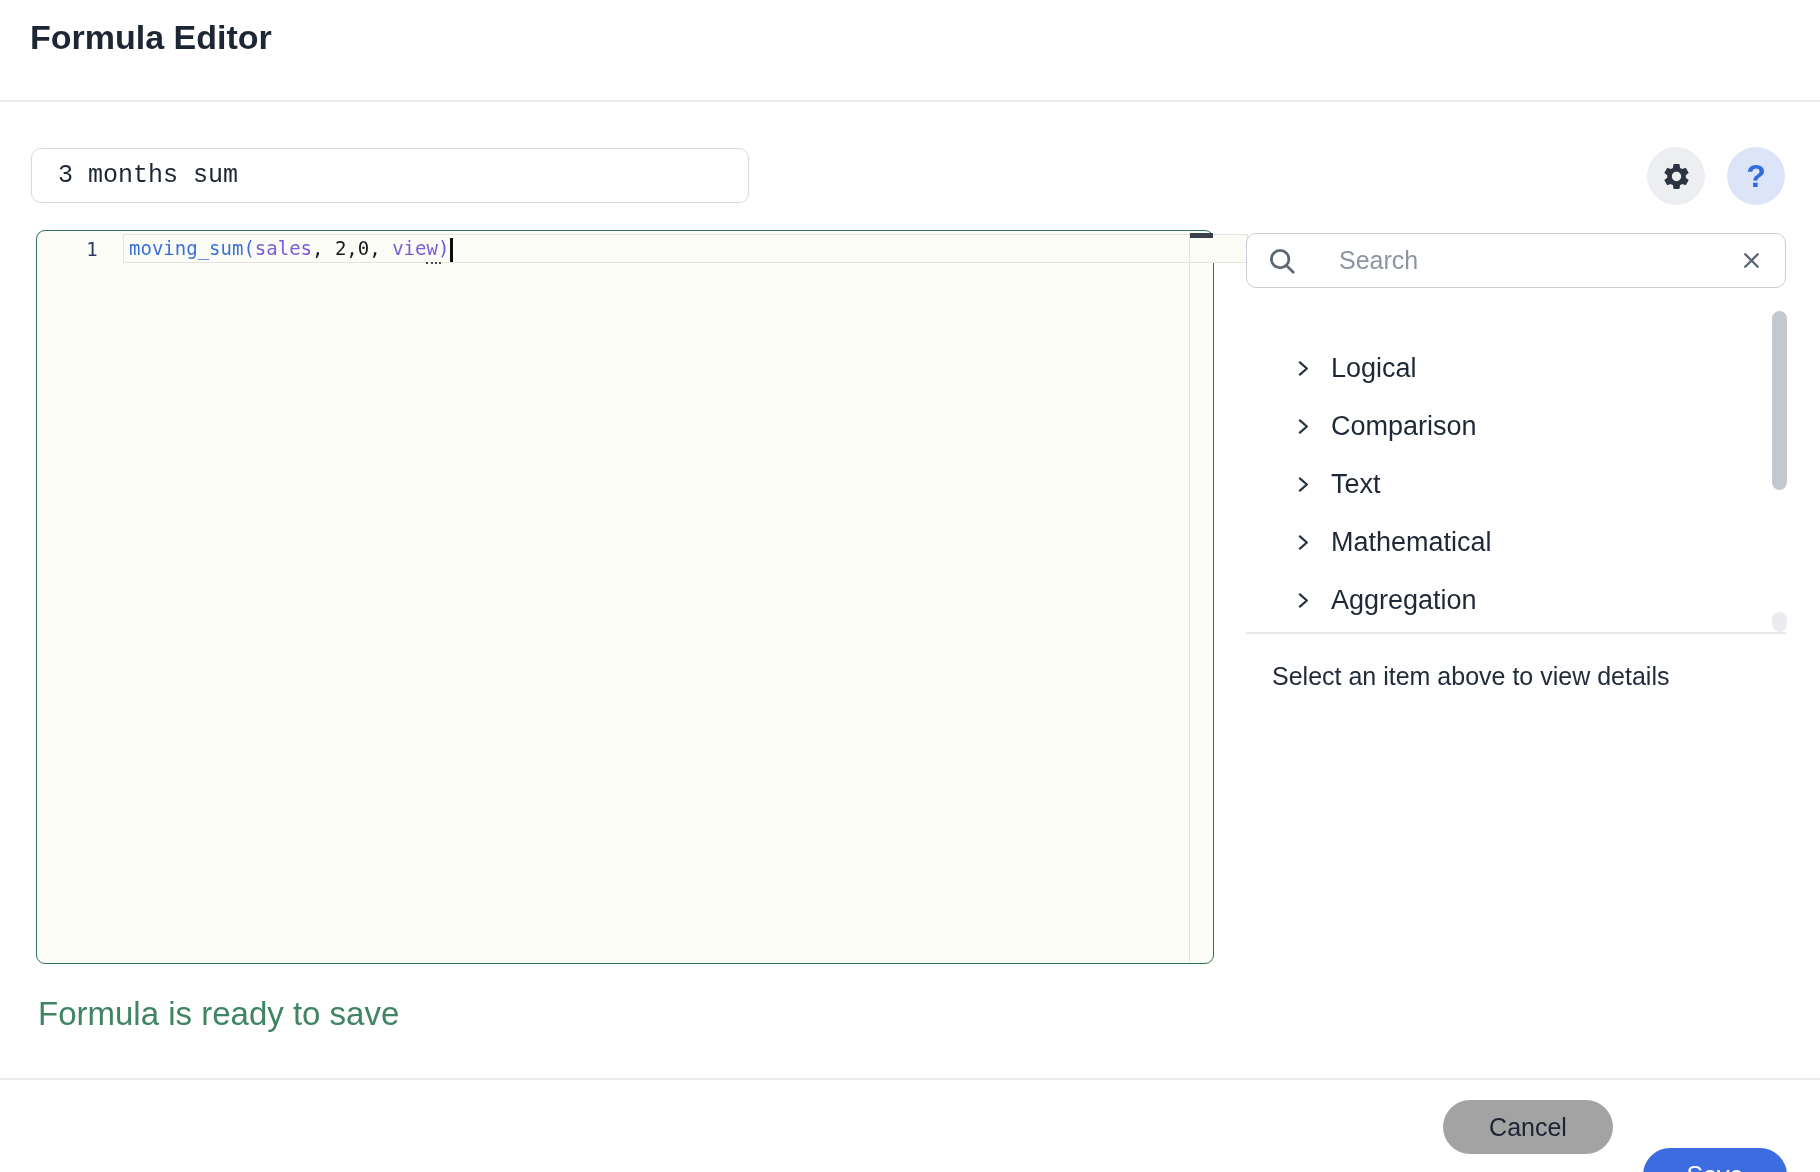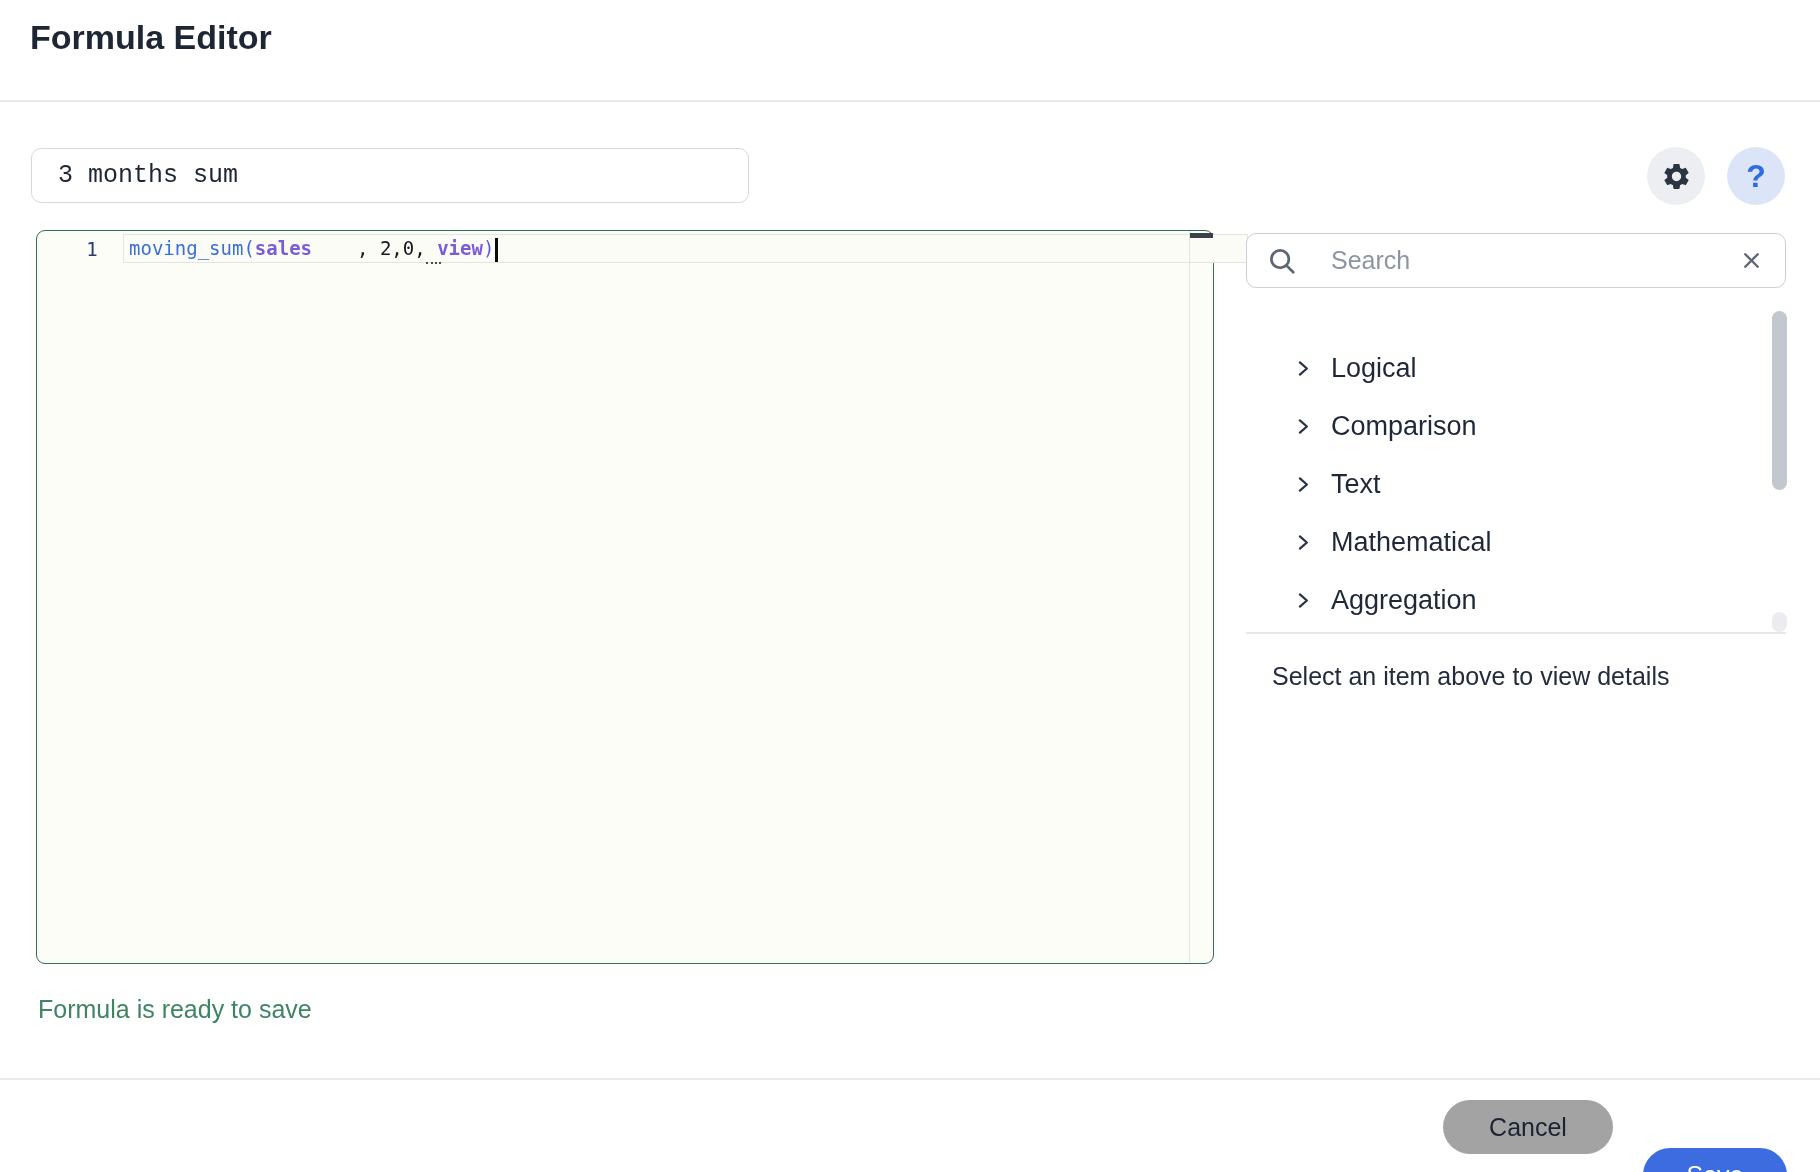--- a/index.html
+++ b/index.html
@@ -29,38 +29,38 @@
   
   .editor{
     left:36px;top:230px;width:1178px;height:734px;box-sizing:border-box;
     border:1.5px solid #2f7156;border-radius:9px;background:#fdfdf8;
   }
   .mono{font-family:"DejaVu Sans Mono","Liberation Mono",monospace;}
   .line-number{left:15px;top:4px;width:80px;text-align:center;font-size:19px;line-height:28px;color:#2a3a6b;}
   .current-line{left:86px;top:3px;width:1125px;height:29px;box-sizing:border-box;border:1px solid #e5e5df;background:#fcfcf6;}
   .code-line{left:92px;top:3px;height:29px;line-height:29px;font-size:19px;white-space:pre;}
   .tok-fn{color:#3a70d8;}
-  .tok-col{color:#7a5cd6;font-weight:bold;}
-  .tok-plain{color:#16181d;margin-left:45px;}
+  .tok-col{color:#7a5cd6;}
+  .tok-plain{color:#16181d;}
   .tok-br{color:#6a5dd4;}
   .caret{display:inline-block;width:2.5px;height:24px;background:#0c0c0c;vertical-align:middle;margin-left:1px;}
   .dot-marks{left:389px;top:31px;width:15px;height:0;border-top:2px dotted #4b4b4b;}
   .ruler-line{left:1152px;top:0;width:1px;height:731px;background:#e3e3e0;}
   .ruler-mark{left:1153px;top:2px;width:23px;height:5px;background:#3a414b;}
 
-  .status-msg{left:38px;top:995px;font-size:25px;color:#3f8463;}
+  .status-msg{left:38px;top:995px;font-size:33px;color:#3f8463;}
 
   
   .search-box{
     left:1246px;top:233px;width:540px;height:55px;box-sizing:border-box;
     border:1.5px solid #c9ced7;border-radius:10px;background:#fff;
     display:flex;align-items:center;padding:0 20px;
   }
   .search-input{
-    flex:1;border:none;outline:none;background:transparent;margin-left:32px;
+    flex:1;border:none;outline:none;background:transparent;margin-left:40px;
     font-family:"Liberation Sans",sans-serif;font-size:25px;color:#ec4899;min-width:0;
   }
   .search-input::placeholder{color:#8d95a3;opacity:1;}
   .clear-btn{border:none;background:transparent;padding:0;cursor:pointer;display:flex;align-items:center;justify-content:center;width:28px;height:28px;}
 
   .category-list{left:1246px;top:339px;width:520px;}
   .category-item{height:58px;display:flex;align-items:center;padding-left:46px;cursor:pointer;}
   .category-item .chev{flex:0 0 auto;display:flex;margin-right:18px;}
   .category-label{font-size:27px;color:#1e2836;}
 

